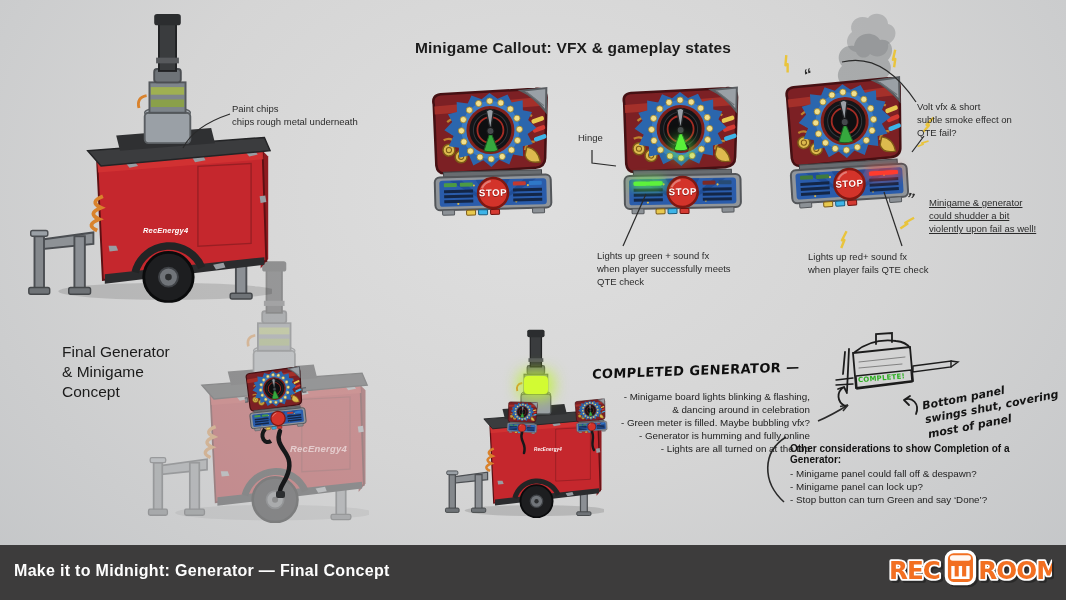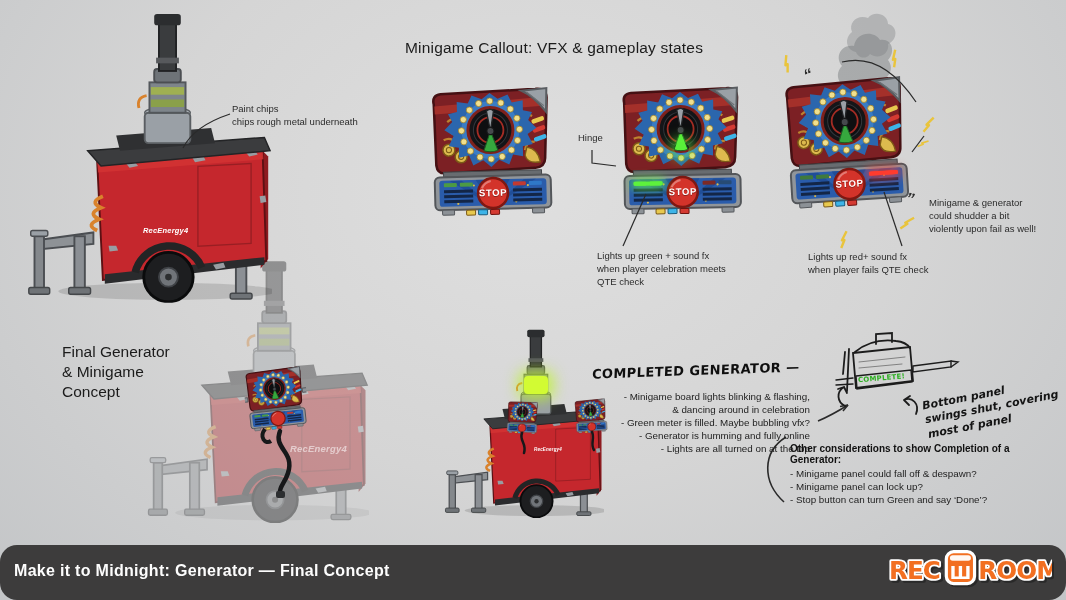--- a/index.html
+++ b/index.html
@@ -1,41 +1,41 @@
 <!DOCTYPE html>
 <html><head>
 <meta charset="utf-8">
 <style>
   html,body{margin:0;padding:0;background:#bfbfbf;}
   .canvas{position:relative;width:1066px;height:600px;overflow:hidden;
     background:radial-gradient(ellipse at 50% 32%, #dfdfdf 0%, #d5d5d5 50%, #c3c5c7 100%);
     font-family:"Liberation Sans",sans-serif;color:#262626;}
   .abs{position:absolute;}
   .note{position:absolute;font-size:9.5px;line-height:1.38;color:#2b2b2b;white-space:pre-line;z-index:15;}
-  .page-title{position:absolute;left:405px;top:39px;font-size:15.5px;letter-spacing:.2px;color:#1c1c1c;font-weight:400;z-index:15;}
+  .page-title{position:absolute;left:415px;top:39px;font-size:15.5px;letter-spacing:.2px;color:#1c1c1c;font-weight:700;z-index:15;}
   .concept-label{position:absolute;left:62px;top:342px;font-size:15.5px;line-height:1.28;color:#1b1b1b;font-weight:500;white-space:pre-line;z-index:15;}
   .gen-label{position:absolute;color:#fff;font-weight:700;font-style:italic;z-index:16;letter-spacing:.2px;}
   .panel{position:absolute;width:130px;height:130px;z-index:10;}
   .panel svg{position:absolute;inset:0;}
   .stop-label{position:absolute;left:0;right:0;top:100px;text-align:center;font-size:9.5px;font-weight:800;color:#fff;letter-spacing:.6px;z-index:11;text-shadow:0 1px 0 rgba(0,0,0,.35);}
   .p-success{--ll:#5df23c;--ll2:#5df23c;--wedge:#59ef3a;--rl1:#7c2a26;--rl2:#274b74;}
   .p-fail{--rl1:#ff3b2e;--rl2:#f0483c;--ll:#3f7a3c;--ll2:#3f7a3c;}
   .glow{position:absolute;border-radius:2px;z-index:12;}
   .glow.green{left:16px;top:95px;width:29px;height:4px;background:#5df23c;box-shadow:0 0 10px 3px rgba(96,242,60,.8);}
   .glow.red{left:85px;top:95px;width:29px;height:4px;background:#ff3b2e;box-shadow:0 0 10px 3px rgba(255,60,45,.8);}
   .wedge-glow{position:absolute;left:57px;top:56px;width:15px;height:13px;border-radius:50%;box-shadow:0 0 12px 5px rgba(96,242,60,.55);z-index:12;}
   .shudder-mark{position:absolute;font-size:16px;font-weight:800;font-style:italic;color:#2e2e2e;z-index:14;}
   .completed-heading{position:absolute;left:592px;top:363px;font-family:"DejaVu Sans",sans-serif;font-size:13px;font-weight:900;color:#0f0f0f;letter-spacing:.4px;transform:rotate(-2deg) skewX(-4deg);z-index:15;}
   .completed-bullets{position:absolute;left:621px;top:391px;font-size:9.8px;line-height:1.32;color:#1d1d1d;white-space:pre-line;z-index:15;text-align:right;}
   .considerations{position:absolute;left:790px;top:443px;z-index:15;width:250px;}
   .considerations .head{font-size:10px;font-weight:800;color:#111;margin-bottom:2px;}
   .considerations .items{font-size:9.8px;line-height:1.34;color:#1d1d1d;white-space:pre-line;}
   .sketch-note{position:absolute;left:924px;top:386px;width:140px;font-family:"DejaVu Sans",sans-serif;font-size:11px;font-weight:700;font-style:italic;line-height:1.3;color:#141414;transform:rotate(-11deg);white-space:pre-line;z-index:15;}
   .sketch-complete{position:absolute;left:858px;top:374px;width:54px;font-family:"DejaVu Sans",sans-serif;font-size:7px;font-weight:800;color:#2fb024;letter-spacing:.2px;transform:rotate(-5deg);z-index:15;white-space:nowrap;}
-  .footer{position:absolute;left:0;right:0;bottom:0;height:55px;background:#3d3c3c;z-index:20;border-radius:17px;}
+  .footer{position:absolute;left:0;right:0;bottom:0;height:55px;background:#3d3c3c;z-index:20;}
   .footer-title{position:absolute;left:14px;top:17px;font-size:16px;font-weight:800;color:#fdfdfd;letter-spacing:.3px;}
   .logo{position:absolute;left:888px;top:2px;}
   .layer{position:absolute;inset:0;z-index:13;pointer-events:none;}
   .fx{position:absolute;left:740px;top:10px;z-index:9;pointer-events:none;}
   .gen{position:absolute;}
 </style>
 </head>
 <body>
 
 <div class="canvas">
@@ -286,25 +286,28 @@
       <path d="M845,406 C837,402 836,392 844,387 M844,387 L838,389 M844,387 L847,393"></path>
       <path d="M916,414 C920,404 912,396 904,400 M904,400 L910,396 M904,400 L909,405"></path>
     </g>
   </svg>
 
   <div class="page-title">Minigame Callout: VFX &amp; gameplay states</div>
   <div class="note" style="left:232px;top:102px;">Paint chips
 chips rough metal underneath</div>
   <div class="note" style="left:578px;top:131px;">Hinge</div>
   <div class="note" style="left:597px;top:249px;">Lights up green + sound fx
-when player celebration meets
+when player successfully meets
 QTE check</div>
   <div class="note" style="left:808px;top:250px;">Lights up red+ sound fx
 when player fails QTE check</div>
-  <div class="note" style="left:929px;top:196px;">Minigame &amp; generator
+  <div class="note" style="left:917px;top:100px;">Volt vfx &amp; short
+subtle smoke effect on
+QTE fail?</div>
+  <div class="note" style="left:929px;top:196px;text-decoration:underline;">Minigame &amp; generator
 could shudder a bit
 violently upon fail as well!</div>
   <div class="concept-label">Final Generator
 &amp; Minigame
 Concept</div>
 
   <div class="completed-heading">COMPLETED GENERATOR —</div>
   <div class="completed-bullets">- Minigame board lights blinking &amp; flashing,
 &amp; dancing around in celebration
 - Green meter is filled. Maybe bubbling vfx?

